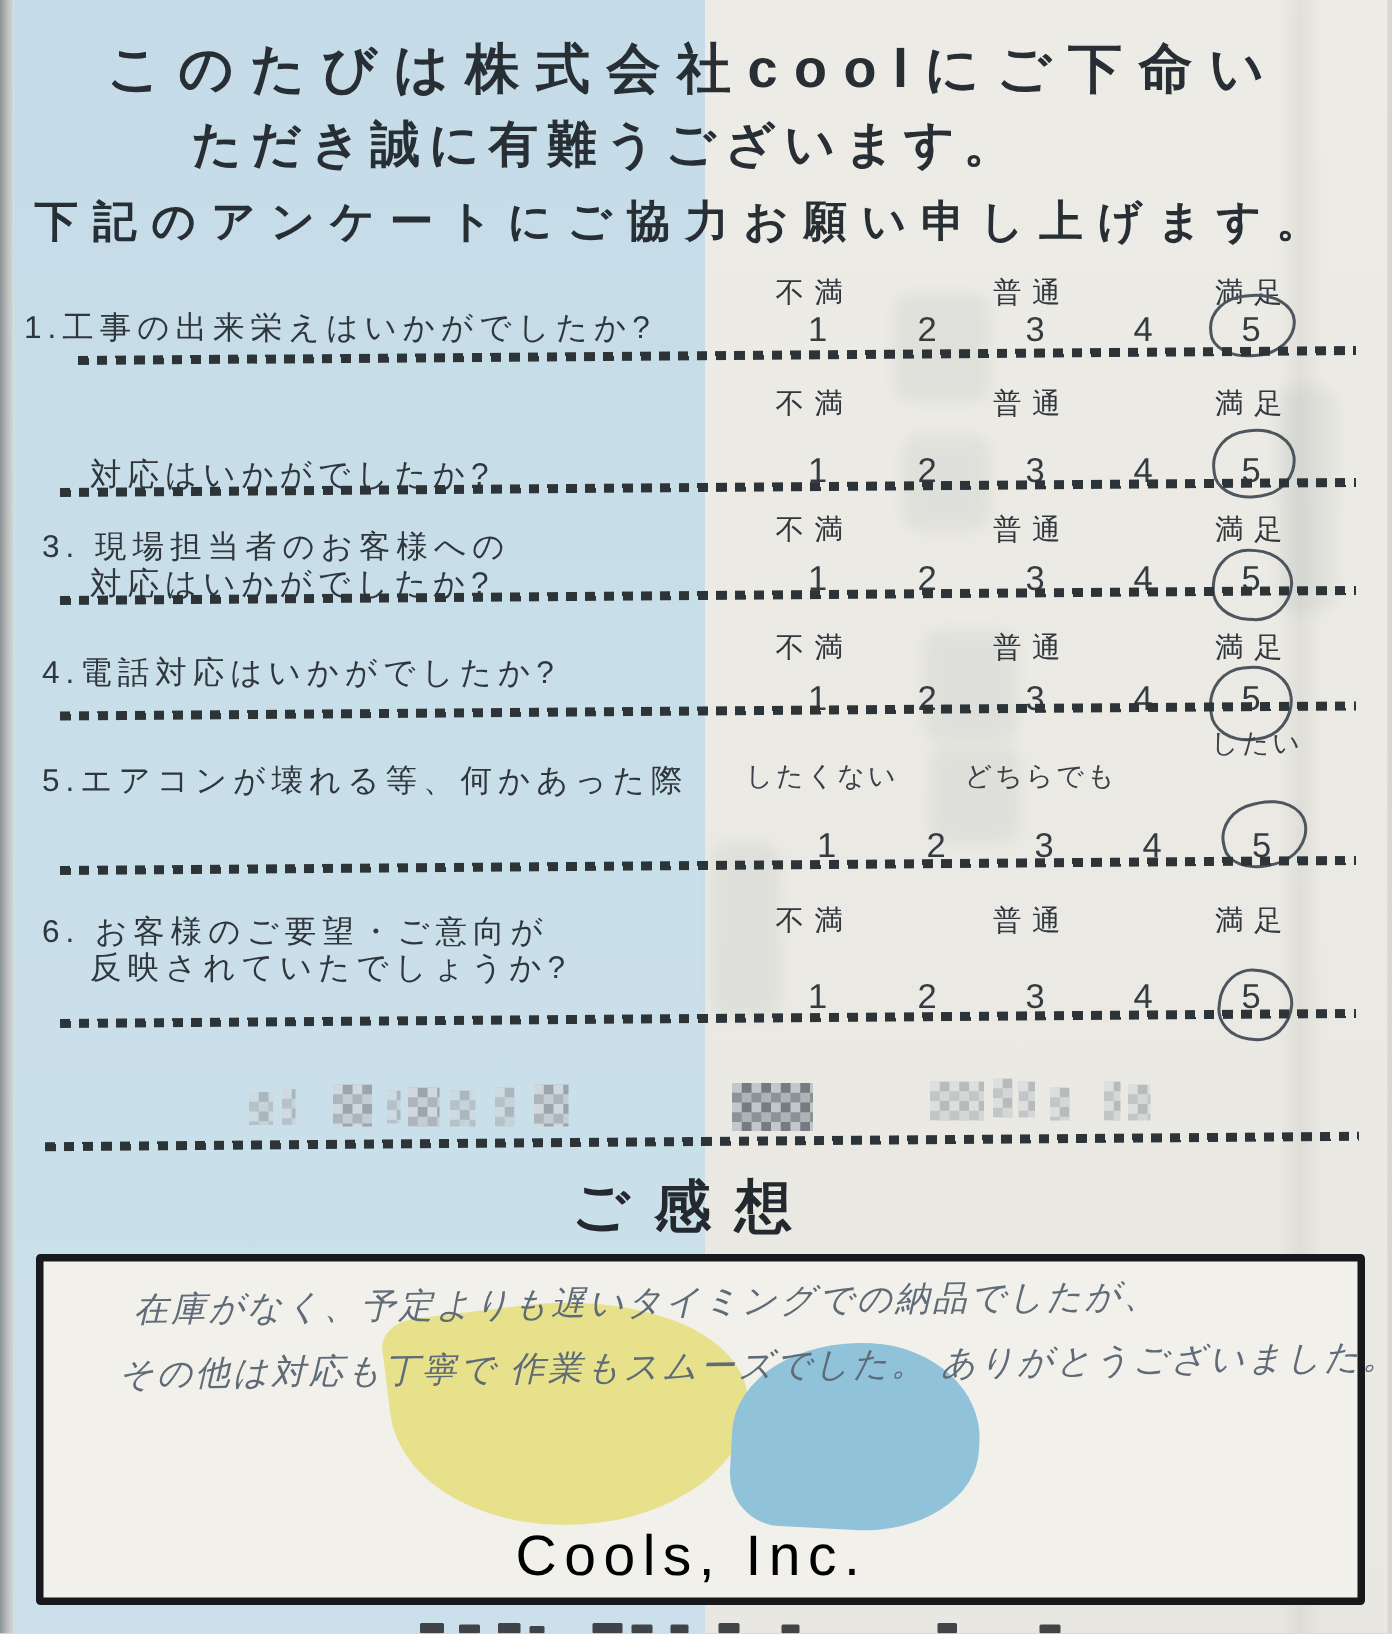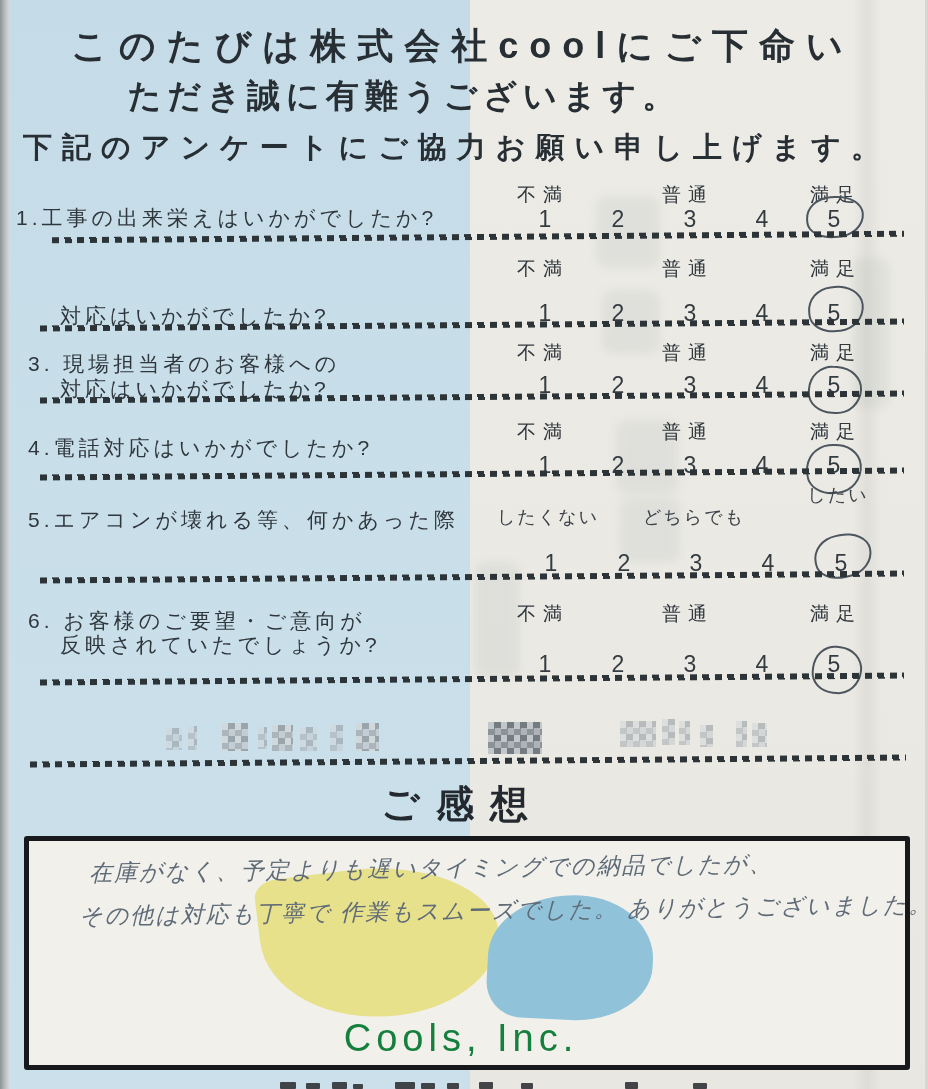--- a/index.html
+++ b/index.html
@@ -33,21 +33,21 @@
   .bleed{background:#8fa39b;opacity:.13;filter:blur(5px);border-radius:10px;}
   .gokanso{top:779px;width:100%;text-align:center;font-size:38px;font-weight:600;letter-spacing:16px;color:#23292e;white-space:nowrap;}
   .cbox{left:24px;top:836px;width:876px;height:224px;background:#f1f0eb;border:5px solid #17191c;border-radius:3px;}
   .blob-y{left:232px;top:26px;width:238px;height:150px;background:#e8e18c;
     border-radius:12% 72% 55% 65% / 14% 62% 58% 72%;transform:rotate(-7deg);}
   .blob-b{left:459px;top:54px;width:165px;height:125px;background:#90c2d9;
     border-radius:62% 52% 55% 24% / 58% 56% 52% 32%;transform:rotate(3deg);}
   .hand{font-size:23px;letter-spacing:2px;color:#5f6b77;white-space:nowrap;
     font-style:italic;transform:rotate(-0.8deg);z-index:3;}
   .logo-text{top:176px;width:100%;text-align:center;font-size:38px;font-weight:300;
-    letter-spacing:5px;color:#15803d;white-space:nowrap;transform:translateX(-6px);}
+    letter-spacing:5px;color:#000000;white-space:nowrap;transform:translateX(-6px);}
   .cut{background:#2b2e31;border-radius:1px;opacity:.88;}
   .qblock{position:absolute;inset:0;pointer-events:none;}
 </style>
 </head>
 <body>
 
 <div class="page">
 
   <div class="abs band"></div>
   <div class="abs scan-edge"></div>

